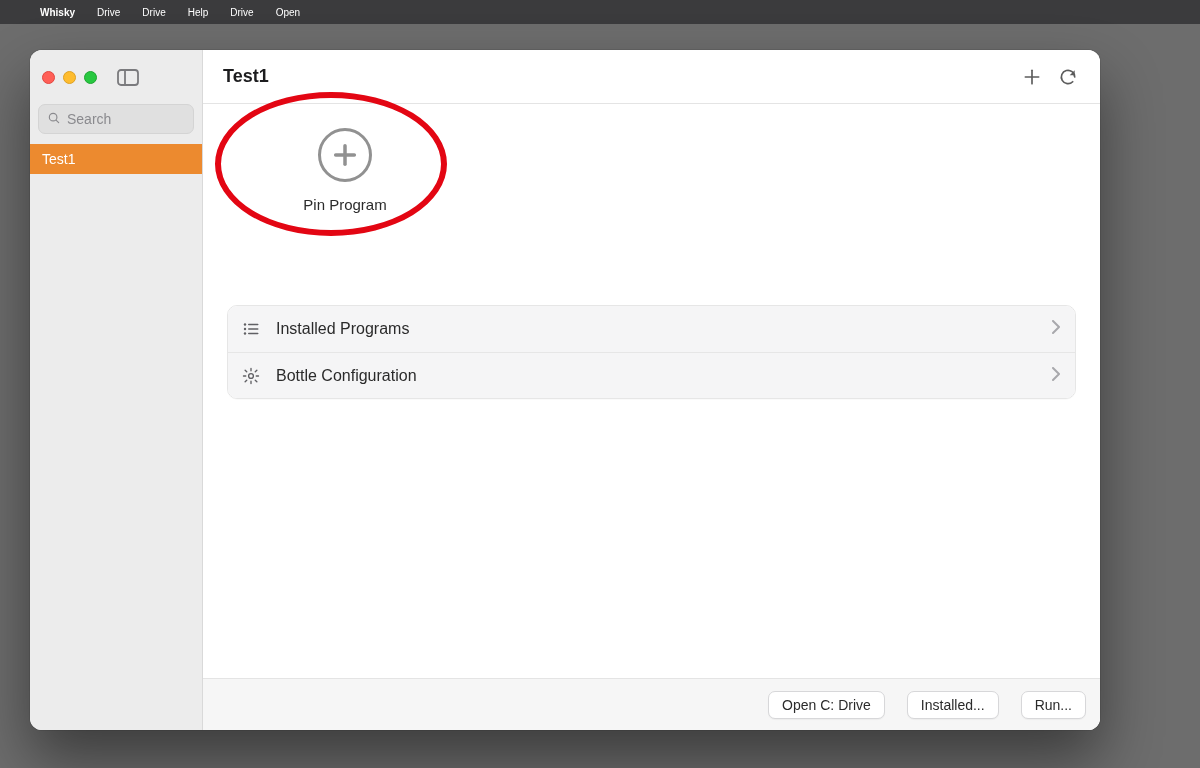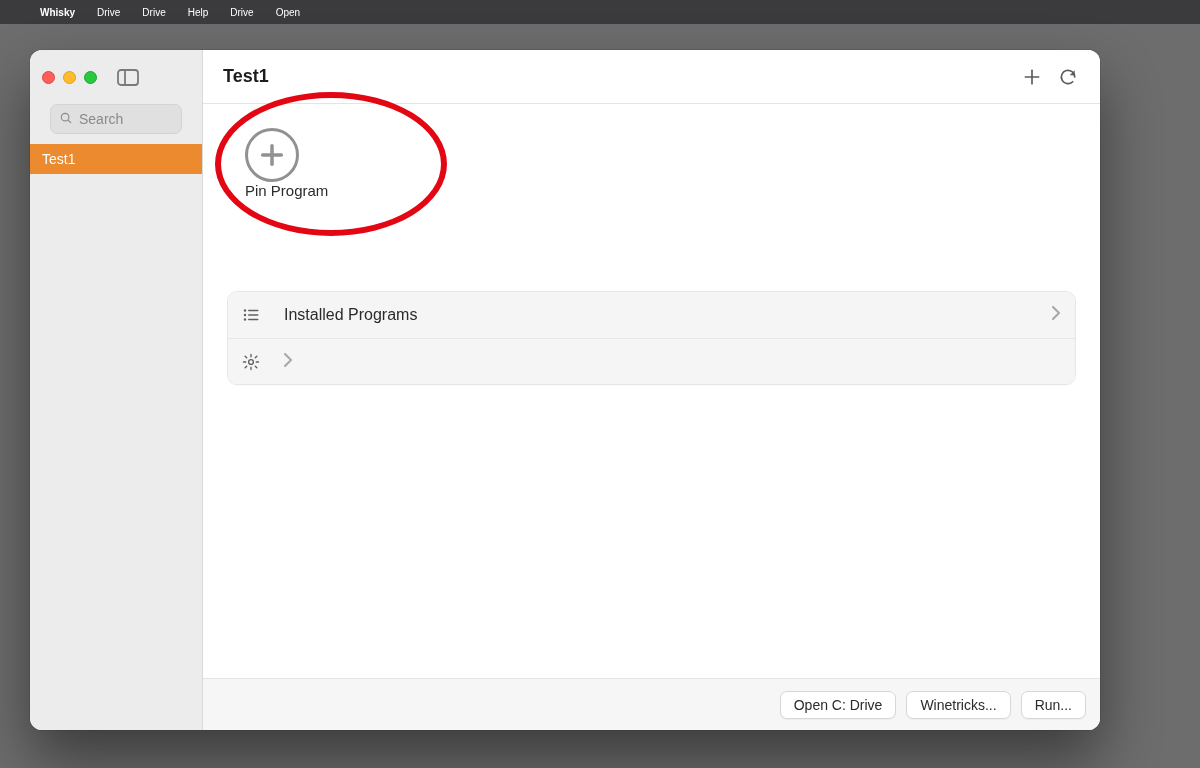--- a/index.html
+++ b/index.html
@@ -53,21 +53,21 @@
     padding: 0 12px;
     gap: 8px;
   }
   .traffic { display: flex; gap: 8px; margin-right: 12px;}
   .tl { width: 13px; height: 13px; border-radius: 50%; }
   .tl.red { background:#ff5f57; border:1px solid #e24640;}
   .tl.yellow{background:#febc2e; border:1px solid #dea123;}
   .tl.green{ background:#28c840; border:1px solid #1fa531;}
   .sidebar-toggle svg { display:block; }
 
-  .searchwrap { padding: 0 20px 10px; }
+  .searchwrap { padding: 0 8px 10px; }
   .search {
     display:flex; align-items:center;
     background:#e0e0e0;
     border:1px solid #d4d4d4;
     border-radius:7px;
     height:30px; padding:0 8px; gap:6px;
     color:#8a8a8e;
   }
   .search input {
     border:0; background:transparent; outline:0;
@@ -92,21 +92,21 @@
   .title { font-size:18px; font-weight:700; flex:1;}
   .iconbtn {
     width:24px; height:24px; color:#5c5c5c;
     display:flex;align-items:center;justify-content:center;
     cursor:pointer;
   }
 
   .content { flex:1; position:relative; padding: 24px 24px 0; }
 
   .pin-area { position:relative; width:200px; margin-left:18px; }
-  .pin-btn { display:flex; flex-direction:column; cursor:pointer; }
+  .pin-btn { display:flex; flex-direction:column; align-items:center; gap:14px; cursor:pointer; }
   .pin-circle {
     width:54px;height:54px;border:3px solid #919191;border-radius:50%;
     display:flex;align-items:center;justify-content:center;color:#919191;
   }
   .pin-label{ font-size:15px; color:#2b2b2b; }
 
   .annot {
     position:absolute; left:-30px; top:-36px;
     width:232px; height:144px; border:6px solid #e30613;
     border-radius:50%;
@@ -114,34 +114,34 @@
   }
 
   .listbox {
     margin-top: 92px;
     border:1px solid #e6e6e6; border-radius:10px;
     overflow:hidden;
     box-shadow: 0 1px 0 rgba(0,0,0,.02);
   }
   .listrow {
     display:flex; align-items:center; height:46px;
-    padding:0 14px; gap:22px; background:#f5f5f6;
+    padding:0 14px; gap:14px; background:#f5f5f6;
     border-top:1px solid #e6e6e6; cursor:pointer;
     font-size:16px; color:#2b2b2b;
   }
   .listrow:first-child{ border-top:0; }
   .listrow .lefticon{ width:20px; color:#606064; display:flex; }
   .listrow .label{ flex:1; }
   .listrow .chev{ color:#a8a8ac; }
 
   .footer {
     height:52px; border-top:1px solid #e4e4e4;
     background:#f6f6f6;
     display:flex; align-items:center; justify-content:flex-end;
-    padding:0 14px; gap:10px;
+    padding:0 14px; gap:22px;
   }
   .btn {
     background:#fff; border:1px solid #d7d7d9; border-radius:7px;
     padding:5px 13px; font-size:14px; color:#2b2b2b;
     box-shadow: 0 1px 1px rgba(0,0,0,.04);
     cursor:pointer;
   }
 </style>
 </head>
 <body>
@@ -242,28 +242,29 @@
               </svg>
           </span>
         </div>
         <div class="listrow">
           <span class="lefticon">
             <svg width="18" height="18" viewBox="0 0 24 24" fill="none">
                 <circle cx="12" cy="12" r="3.2" stroke="#606064" stroke-width="1.8"></circle>
                 <path d="M12 2v3M12 19v3M4.2 4.2l2.1 2.1M17.7 17.7l2.1 2.1M2 12h3M19 12h3M4.2 19.8l2.1-2.1M17.7 6.3l2.1-2.1" stroke="#606064" stroke-width="1.8" stroke-linecap="round"></path>
               </svg>
           </span>
+          <span class="label">Bottle Configuration</span>
           <span class="chev">
             <svg width="9" height="14" viewBox="0 0 9 14">
                 <path d="M1 1 L7 7 L1 13" stroke="#a8a8ac" stroke-width="2" fill="none" stroke-linecap="round" stroke-linejoin="round"></path>
               </svg>
           </span>
         </div>
       </div>
     </div>
 
     <div class="footer">
       <button class="btn">Open C: Drive</button>
-      <button class="btn">Winetricks...</button>
+      <button class="btn">Installed...</button>
       <button class="btn">Run...</button>
     </div>
   </div>
 </div>
 
 </body></html>

